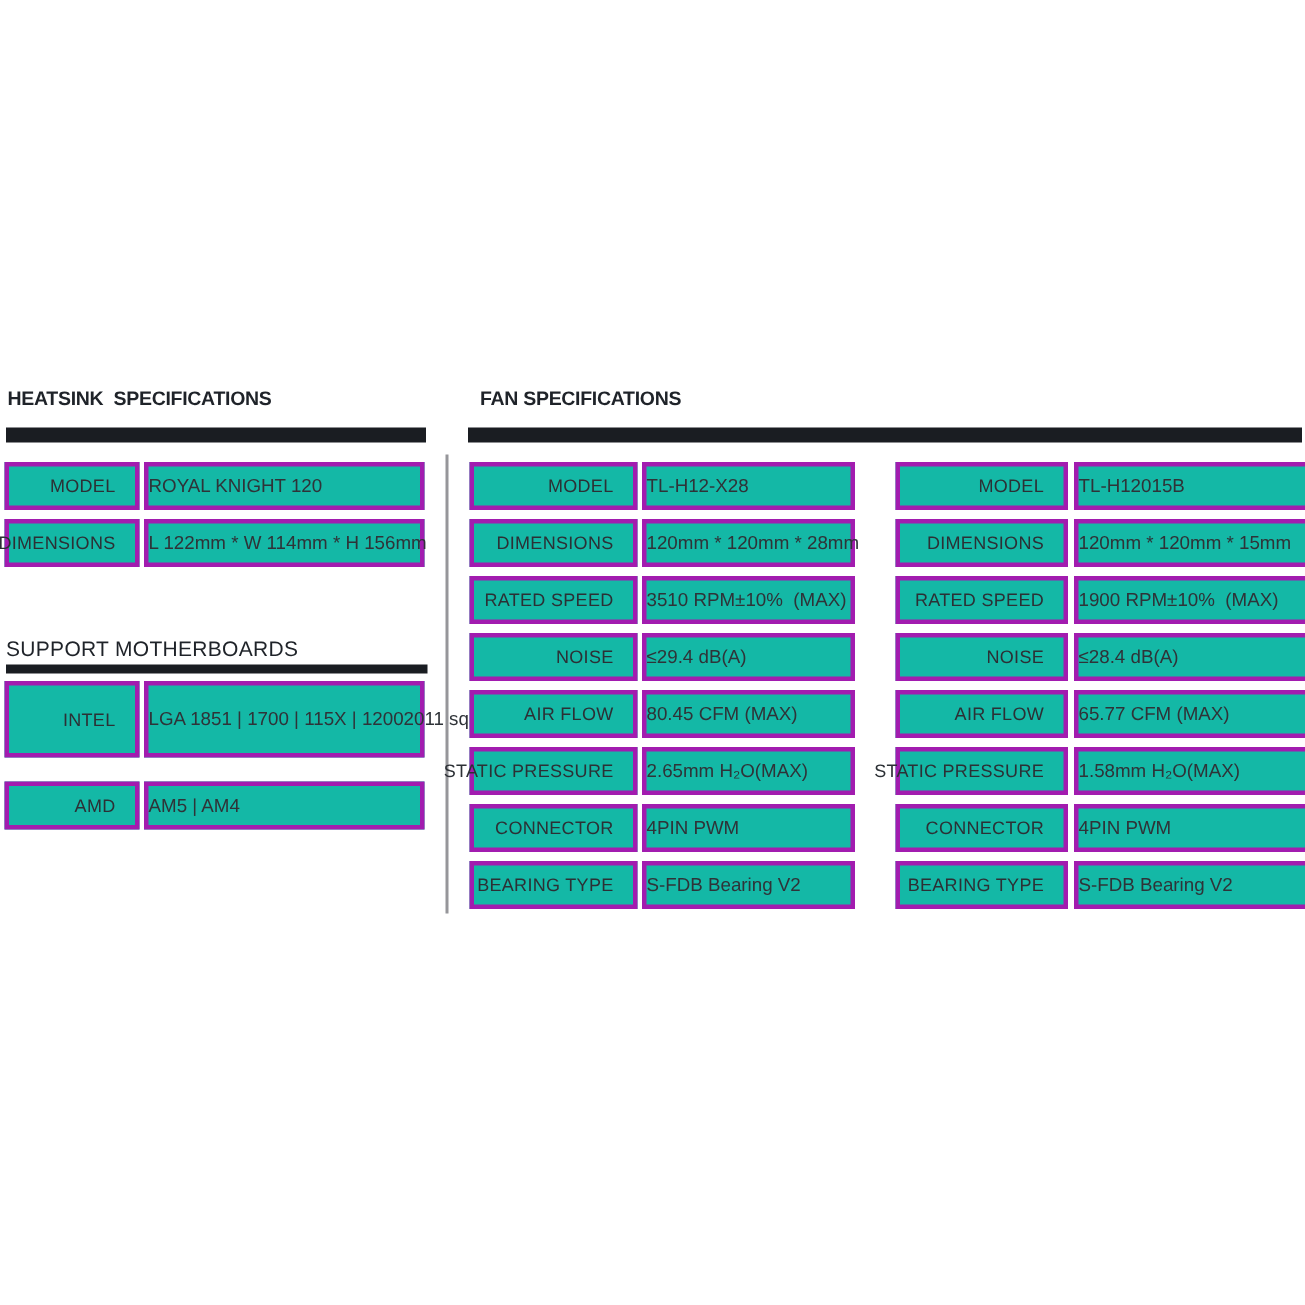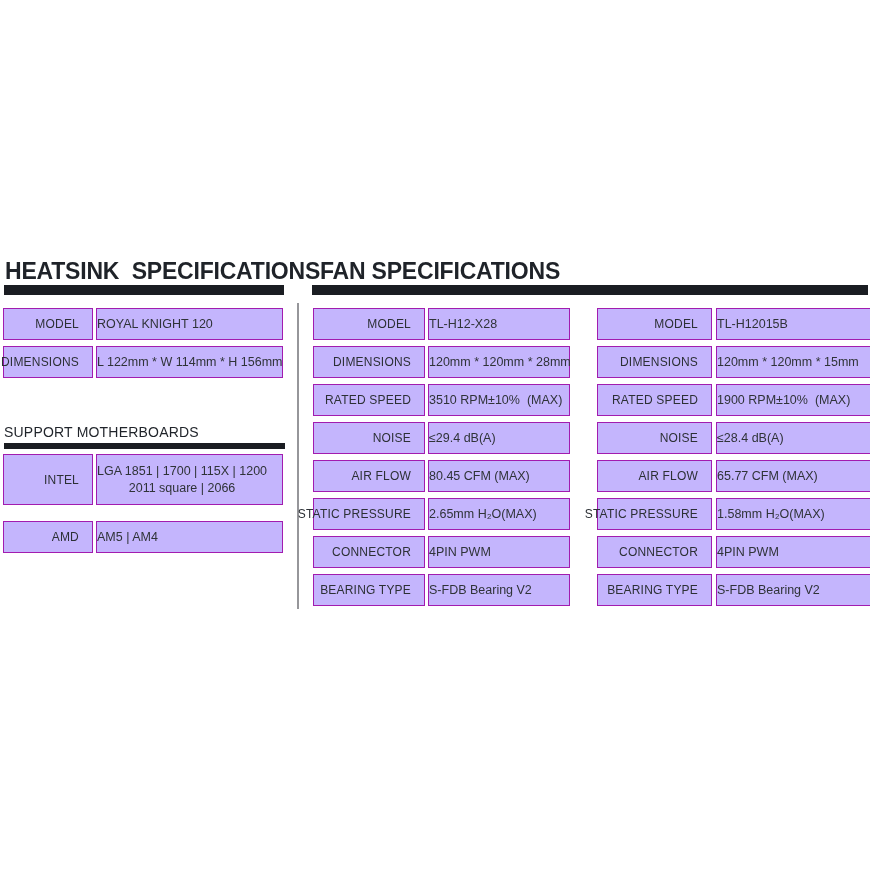--- a/index.html
+++ b/index.html
@@ -6,36 +6,36 @@
   html,body { background:#ffffff; }
   body {
     width:870px; height:870px; position:relative; overflow:hidden;
     font-family:"Liberation Sans", sans-serif;
     color:#2f3338;
   }
 
   
   .section-title {
     position:absolute;
-    font-size:23px; font-weight:bold; letter-spacing:-0.2px;
+    font-size:13px; font-weight:bold; letter-spacing:-0.2px;
     color:#1f2329; white-space:pre;
   }
   .sub-title {
     position:absolute;
     font-size:14px; font-weight:normal; letter-spacing:0.2px;
     color:#1f2329; white-space:pre;
   }
   .title-bar {
     position:absolute; background:#1a1d22;
   }
 
   
   .cell {
-    position:absolute; height:32px; background:#c4b5fd;
-    border:1px solid #a21caf;
+    position:absolute; height:32px; background:#14b8a6;
+    border:3px solid #a21caf;
     display:flex; align-items:center;
     white-space:pre;
   }
   .cell.label {
     justify-content:flex-end; padding-right:13px;
     font-size:12px; letter-spacing:0.2px; color:#2c3035;
   }
   .cell.value {
     justify-content:flex-start; 
     font-size:12.5px; color:#2f3338;
@@ -46,21 +46,21 @@
   .y4{top:460px}.y5{top:498px}.y6{top:536px}.y7{top:574px}
 
   
   .hs-l{left:3px;width:90px}
   .hs-v{left:96px;width:187px}
 
   
   .intel-row{top:454px;height:51px}
   .amd-row{top:521px;height:32px}
   .intel-lines{
-    display:flex; flex-direction:column; align-items:center;
+    display:flex; align-items:center;
     width:max-content; line-height:17px;
   }
 
   
   .f1-l{left:313px;width:112px}
   .f1-v{left:428px;width:142px}
   
   .f2-l{left:597px;width:115px}
   .f2-v{left:716px;width:182px}
 

